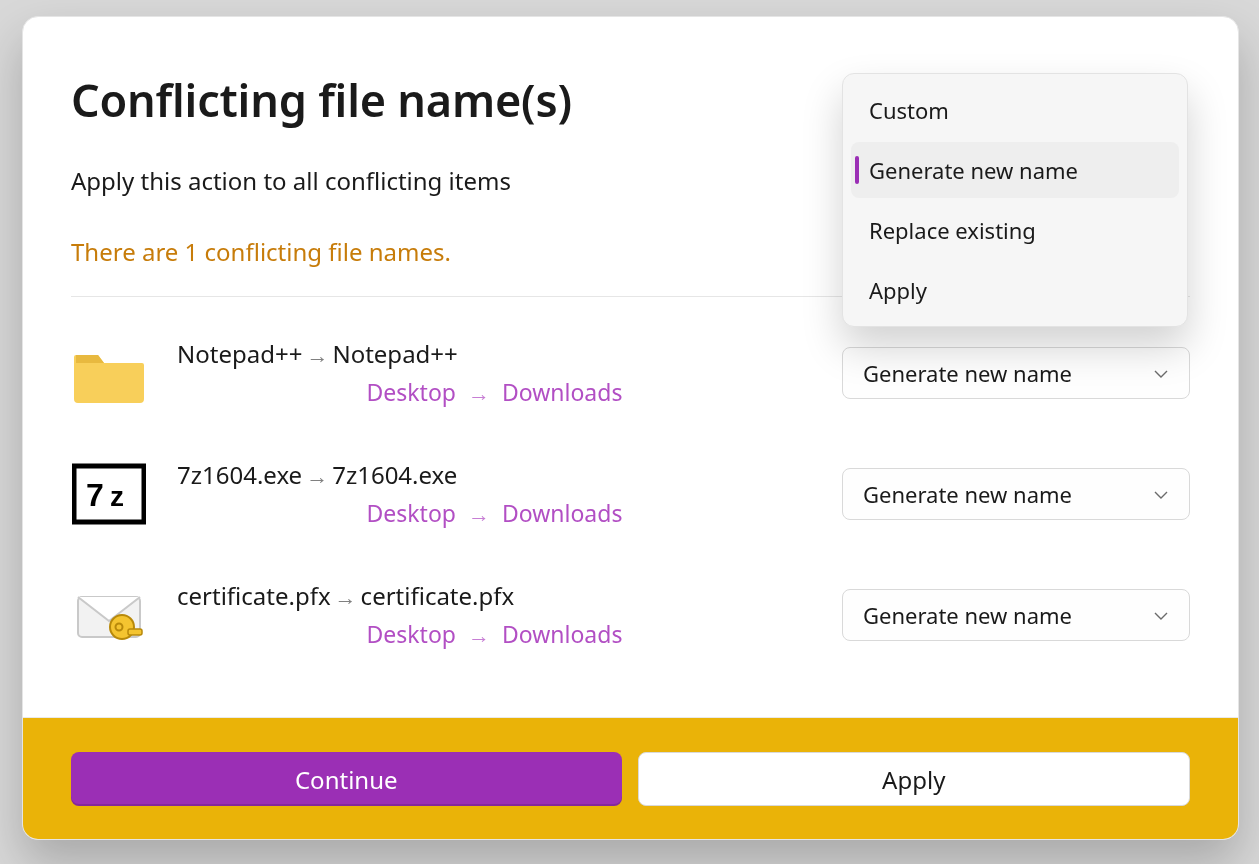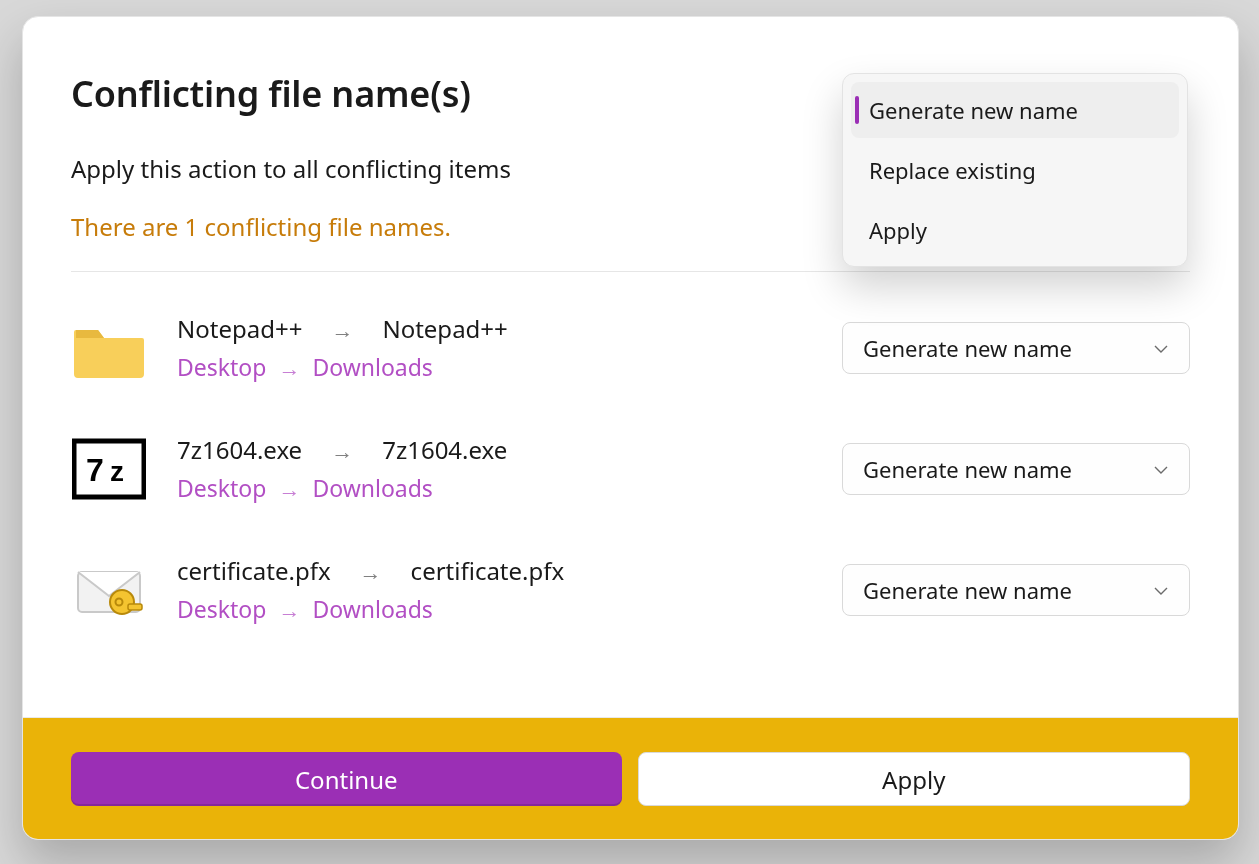--- a/index.html
+++ b/index.html
@@ -23,29 +23,29 @@
     border: 1px solid #e5e5e5;
     box-shadow: 0 24px 48px rgba(0,0,0,0.22);
     overflow: hidden;
   }
   .dialog-body {
     padding: 52px 48px 0 48px;
     box-sizing: border-box;
     height: 700px;
   }
   .dialog-title {
-    font-size: 36px;
+    font-size: 45px;
     font-weight: 600;
     margin: 0 0 34px 0;
     letter-spacing: -0.2px;
   }
   .dialog-subtitle {
     font-size: 24px;
     font-weight: 400;
-    margin: 0 0 25px 0;
+    margin: 0 0 38px 0;
     color: #1a1a1a;
   }
   .warning {
     font-size: 24px;
     font-weight: 400;
     color: #c77c0a;
     margin: 0 0 28px 0;
   }
   hr.sep {
     border: none;
@@ -70,27 +70,28 @@
   .item .info {
     flex: 1 1 auto;
     min-width: 0;
   }
   .names {
     font-size: 24px;
     color: #1a1a1a;
     margin: 0 0 6px 0;
     display:flex;
     align-items:center;
-    gap: 29px;
+    gap: 4px;
   }
   .paths {
     font-size: 23px;
     display:flex;
     align-items:center;
     gap: 12px;
+    justify-content: center;
   }
   .link {
     color: #b24fc4;
   }
   .arrow {
     color: #808080;
     font-size: 22px;
   }
   .paths .arrow { color: #b24fc4bb; }
   .dropdown {
@@ -293,18 +294,19 @@
 
     </div>
   </div>
 
   <div class="footer">
     <div class="btn btn-primary">Continue</div>
     <div class="btn btn-secondary">Apply</div>
   </div>
 
   <div class="flyout">
+    <div class="fly-item">Custom</div>
     <div class="fly-item selected">Generate new name</div>
     <div class="fly-item">Replace existing</div>
     <div class="fly-item">Apply</div>
   </div>
 
 </div>
 
 </body></html>

